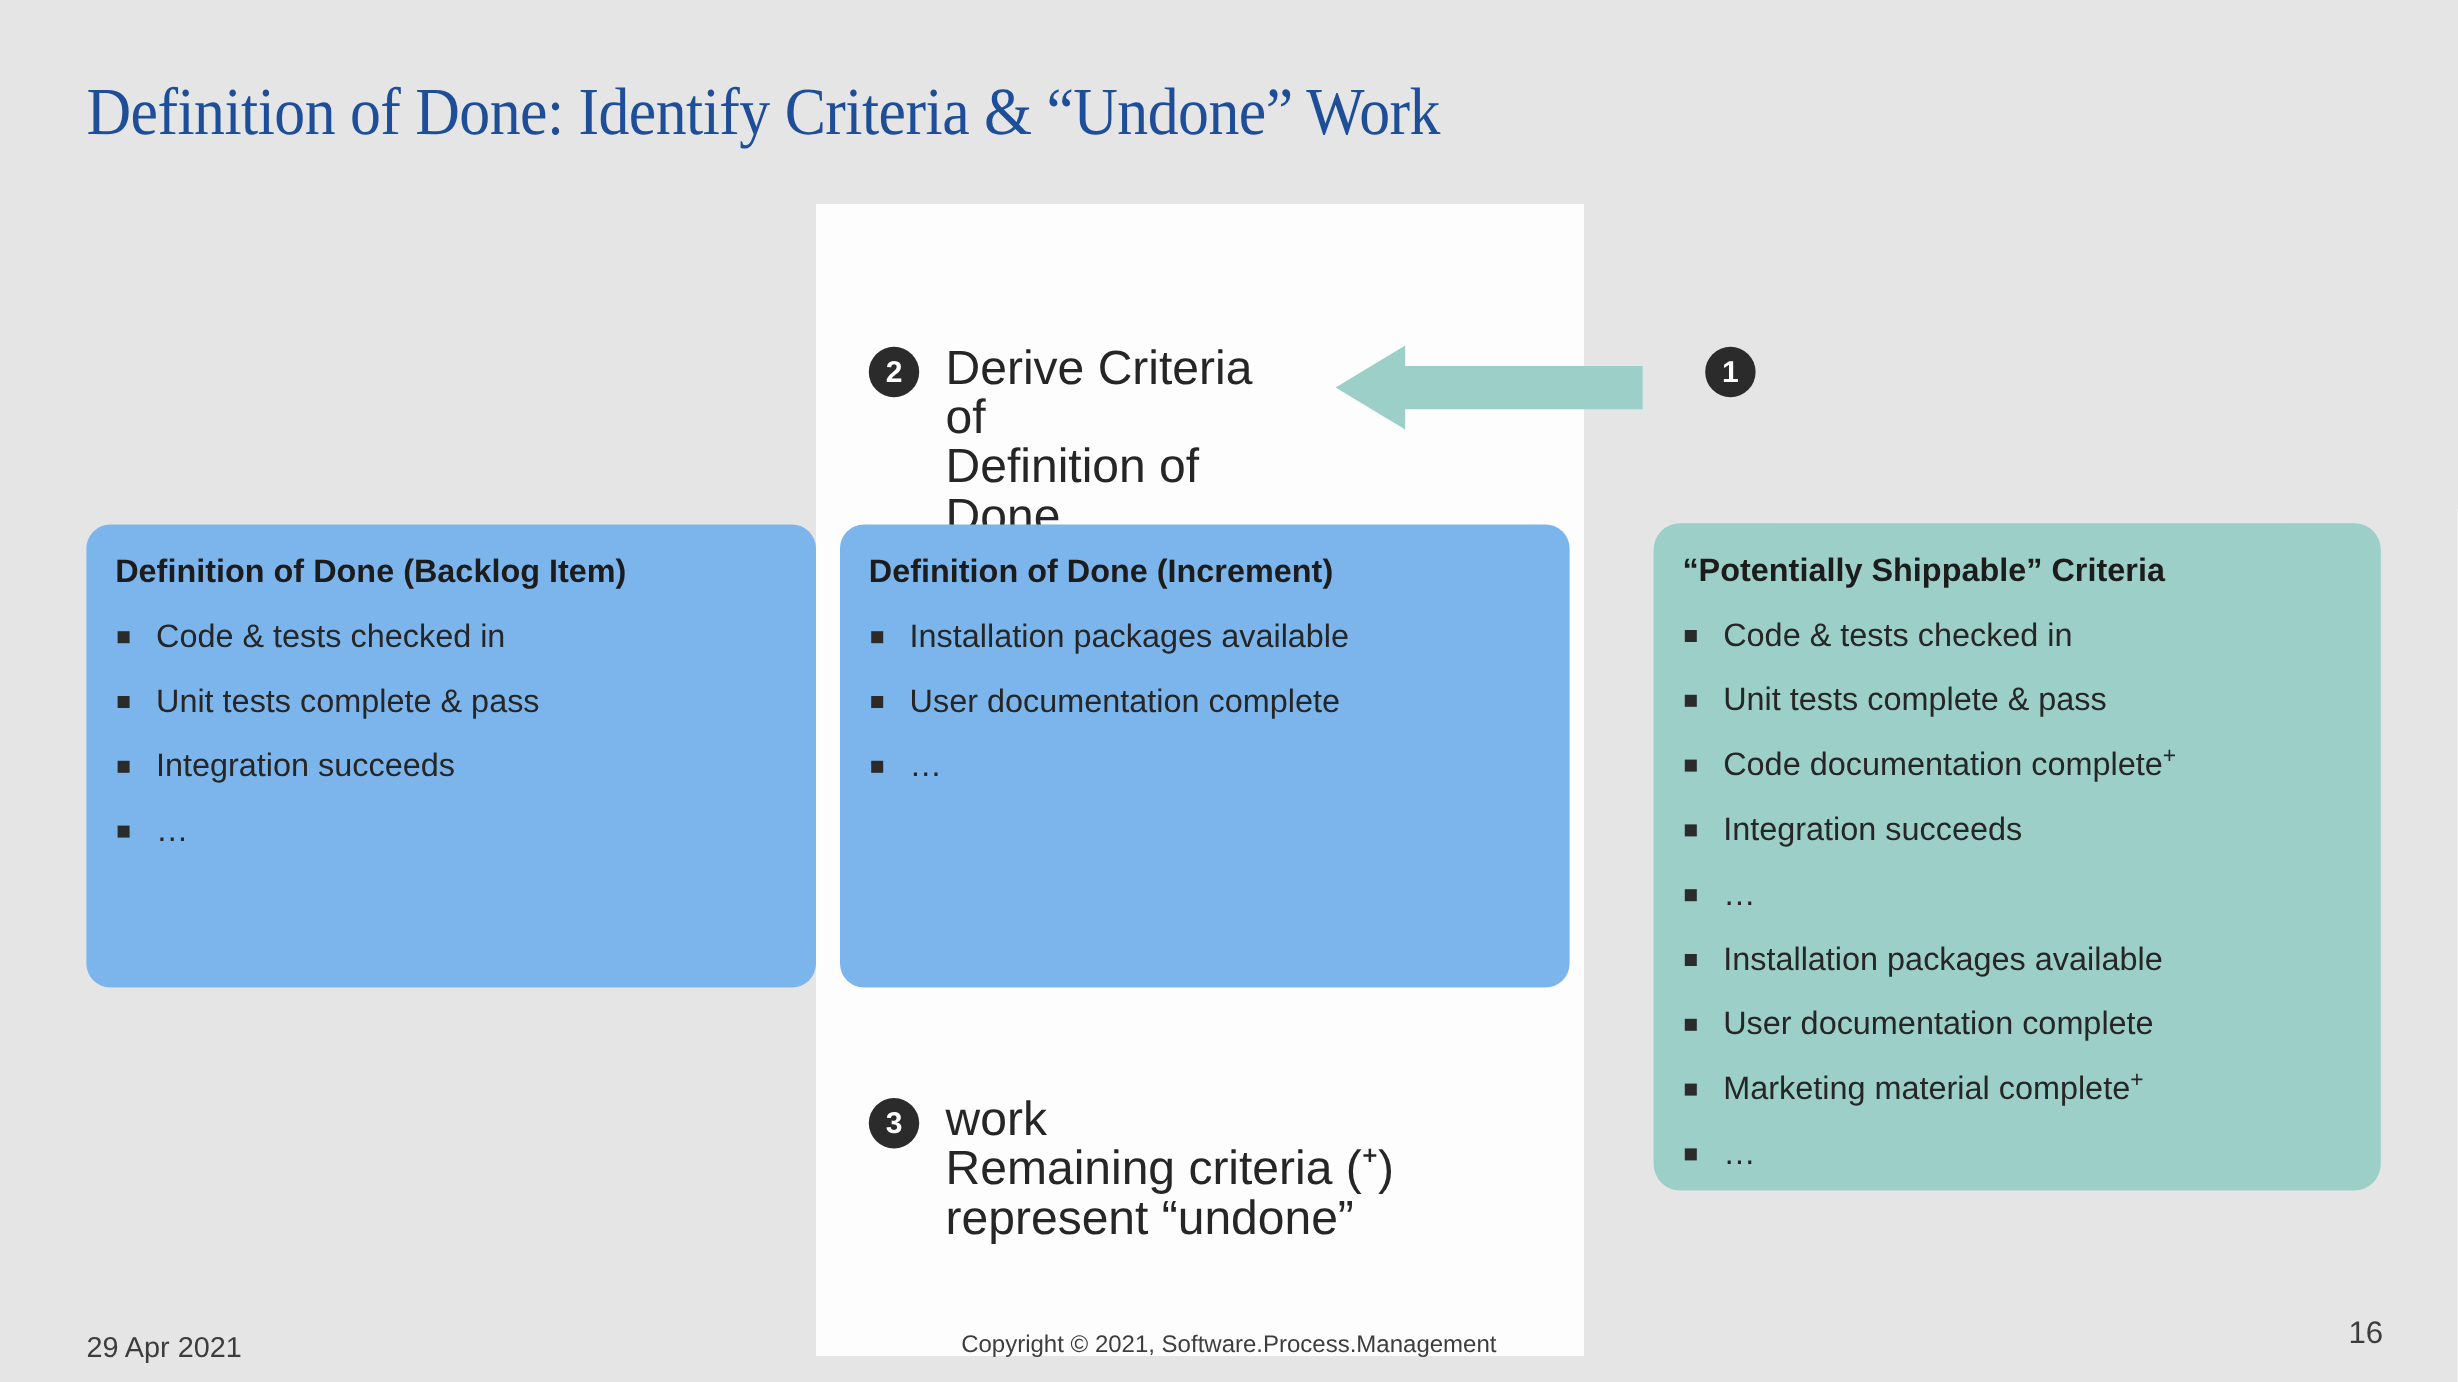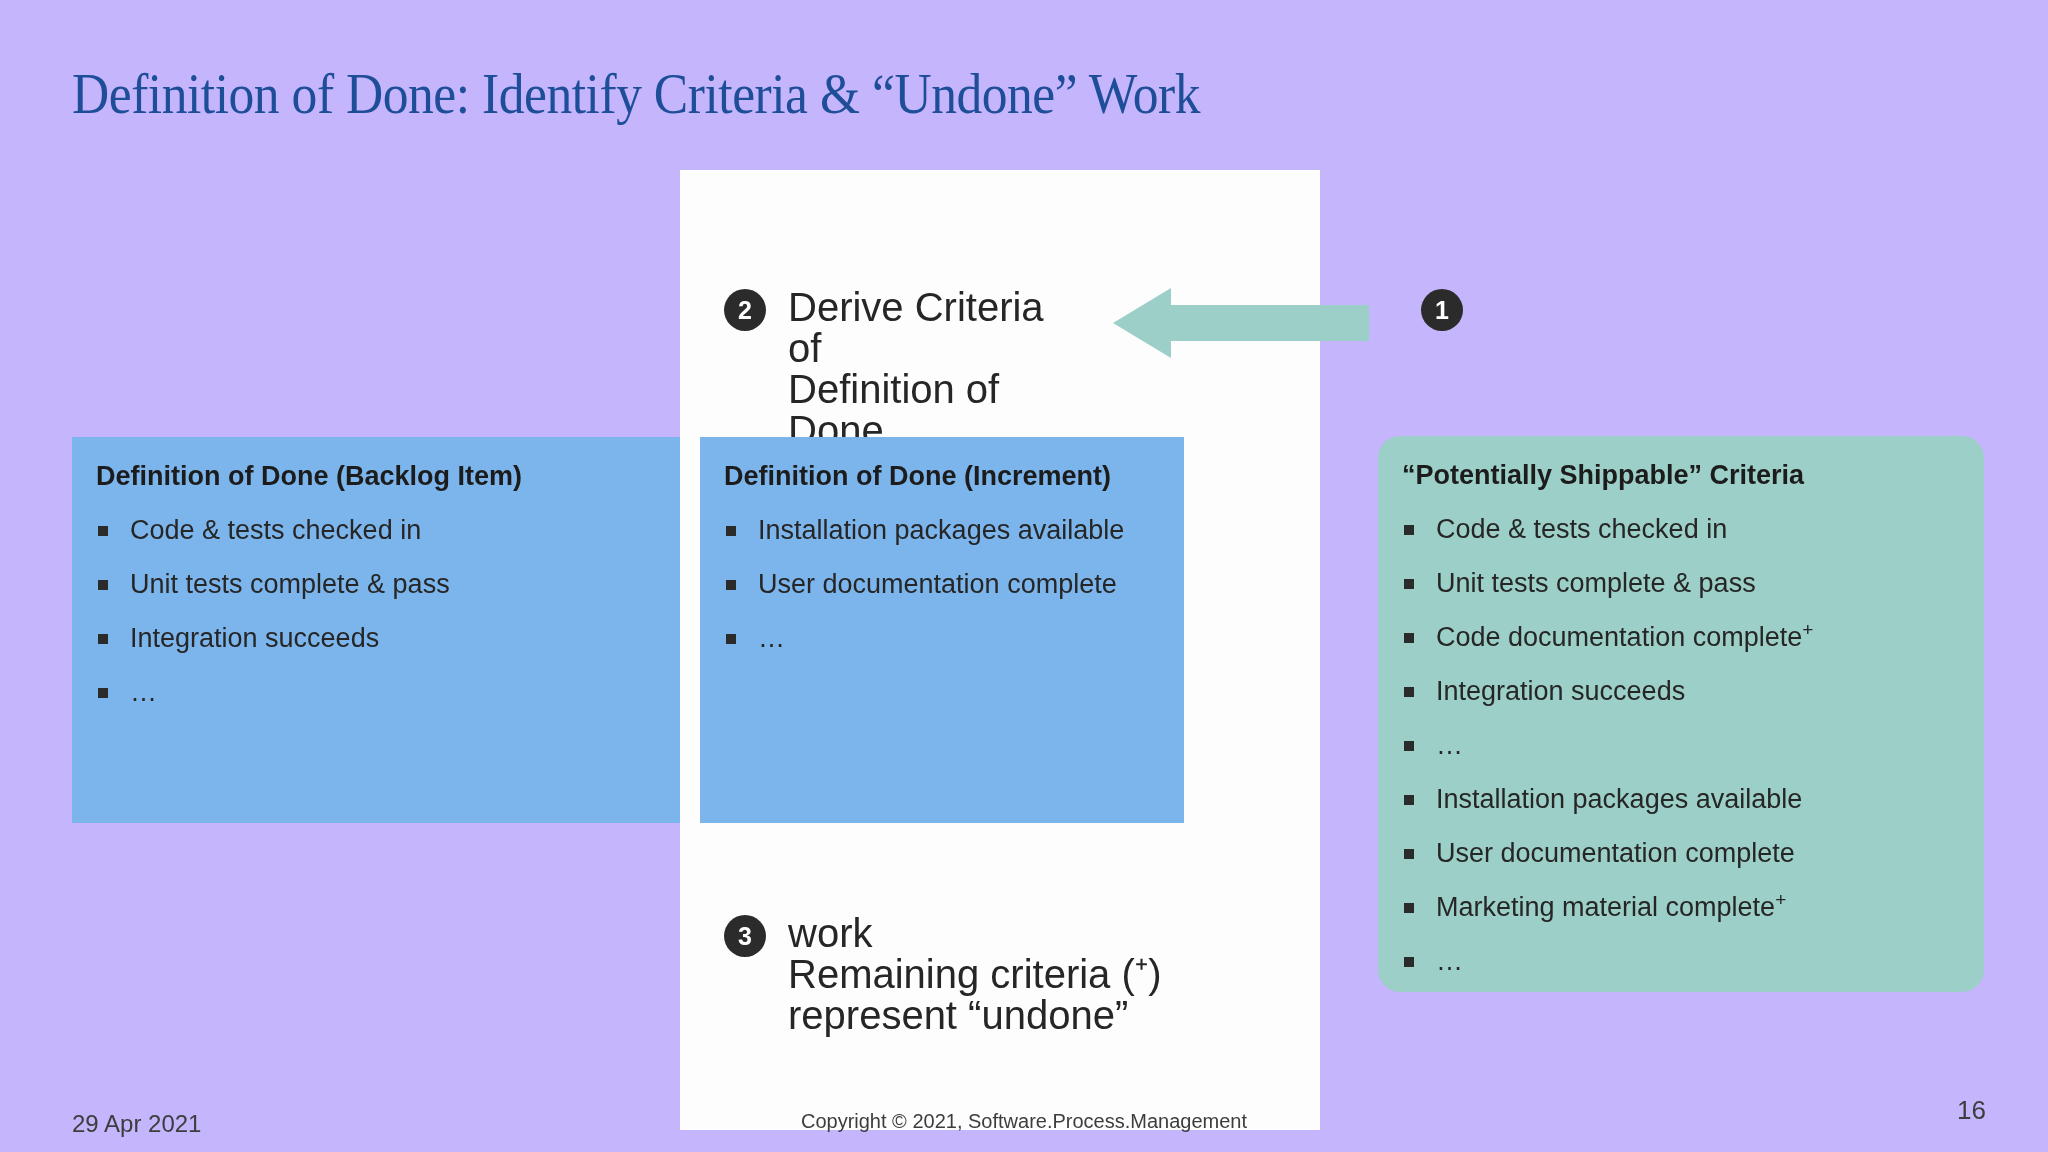--- a/index.html
+++ b/index.html
@@ -4,21 +4,21 @@
 <style>
   html, body {
     margin: 0;
     padding: 0;
     background: #ffffff;
   }
   .slide {
     position: relative;
     width: 2048px;
     height: 1152px;
-    background: #c4b5fd;
+    background: #e5e5e5;
     overflow: hidden;
     font-family: "Liberation Sans", sans-serif;
   }
   
   .bg-tint {
     position: absolute;
     left: 680px;
     top: 170px;
     width: 640px;
     height: 960px;
@@ -82,25 +82,25 @@
     width: 256px;
     height: 70px;
   }
 
   
   .box {
     position: absolute;
     box-sizing: border-box;
     padding: 22px 24px 10px 24px;
   }
-  .box-blue { background: #7cb5ec; }
+  .box-blue { background: #7cb5ec; border-radius: 20px; }
   .box-green { background: #9bcfc7; border-radius: 22px; }
 
   .box1 { left: 72px;   top: 437px; width: 608px; height: 386px; }
-  .box2 { left: 700px;  top: 437px; width: 484px; height: 386px; }
+  .box2 { left: 700px;  top: 437px; width: 608px; height: 386px; }
   .box3 { left: 1378px; top: 436px; width: 606px; height: 556px; }
 
   .box-title {
     font-size: 27px;
     font-weight: bold;
     color: #1c1c1c;
     margin: 0 0 7px 0;
     line-height: 34px;
   }
   .bullets { list-style: none; margin: 0; padding: 0; }

